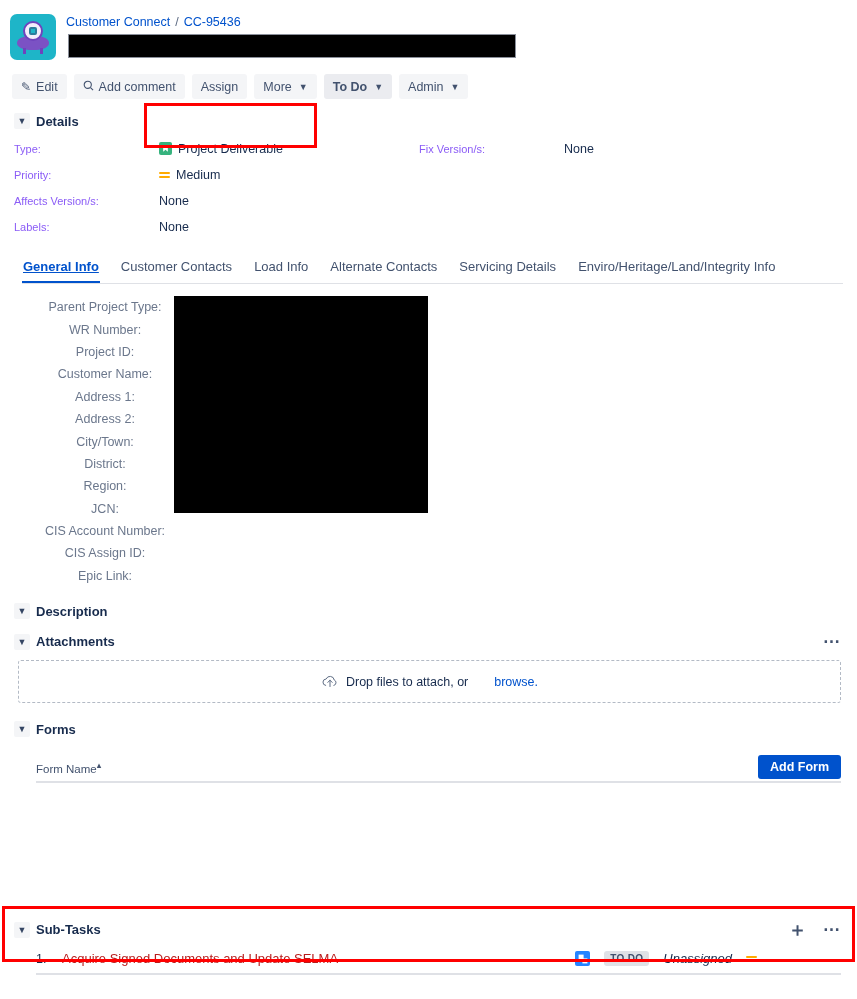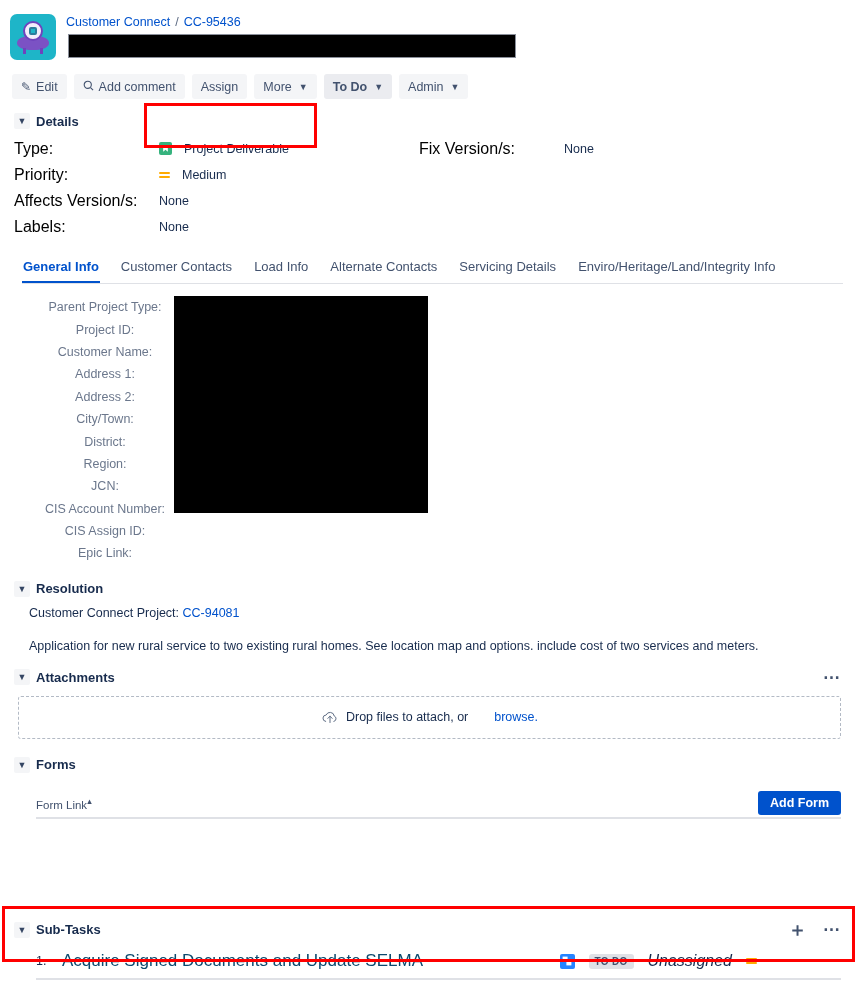--- a/index.html
+++ b/index.html
@@ -77,22 +77,22 @@
   .sec-actions { margin-left:auto; display:flex; align-items:center; gap:16px; color:#42526e; }
   .ic-plus { font-size: 19px; line-height:1; color:#42526e; cursor:pointer; }
   .ic-dots { font-size: 17px; line-height:1; color:#42526e; cursor:pointer; letter-spacing:1px; }
 
   
   .details { position:relative; padding: 14px 0 0 14px; }
   .det-grid { display:flex; margin-top: 9px; }
   .det-col { display:flex; flex-direction:column; gap: 5px; }
   .det-col.left { width: 405px; }
   .det-row { display:flex; align-items:center; height: 21px; }
-  .det-lbl { width: 145px; font-size:16px; color:#000000; flex:none; }
-  .det-val { font-size:12.5px; color:#172b4d; display:flex; align-items:center; gap:12px; }
+  .det-lbl { width: 145px; font-size:11px; color:#8b5cf6; flex:none; }
+  .det-val { font-size:12.5px; color:#172b4d; display:flex; align-items:center; gap:6px; }
 
   .type-icon {
     width:13px; height:13px; background:#36b37e; border-radius:2px;
     display:inline-flex; align-items:center; justify-content:center; flex:none;
   }
   .prio-icon { display:inline-flex; flex-direction:column; gap:2px; width:11px; flex:none; }
   .prio-icon i { display:block; height:2px; background:#ffab00; border-radius:1px; }
   .prio-icon i:first-child { width:11px; }
   .prio-icon i:last-child { width:11px; }
 
@@ -101,21 +101,21 @@
     pointer-events:none;
   }
 
   
   .tabs-wrap { margin: 18px 14px 0 22px; border-bottom: 1px solid #dfe1e6; }
   .tabs { display:flex; gap: 20px; }
   .tab {
     font-size: 13px; color:#42526e; padding: 4px 1px 7px 1px;
     cursor:pointer; white-space:nowrap;
   }
-  .tab.active { color:#0052cc; font-weight:bold; border-bottom:2px solid #0052cc; }
+  .tab.active { color:#0052cc; font-weight:bold; border-bottom:2px solid #0052cc;text-decoration:underline; }
 
   
   .gi { position:relative; padding: 12px 0 0 36px; text-align: center; }
   .gi-row { display:flex; height: 22.4px; align-items:center; }
   .gi-lbl { width: 138px; font-size:12.5px; color:#6b778c; flex:none; }
   .gi-val { font-size:12.5px; color:#5e6c84; }
   .gi-val.strong { color:#172b4d; font-weight:bold; }
   .redact-block {
     position:absolute; left: 174px; top: 12px;
     width: 254px; height: 217px; background:#000;
@@ -154,31 +154,31 @@
   }
 
   
   .subtasks { position:absolute; left:0; top:906px; width:857px; height: 56px; }
   .st-inner { padding: 14px 16px 0 14px; }
   .st-row {
     display:flex; align-items:center; margin: 12px 0 0 22px;
     border-bottom: 2px solid #dfe1e6; padding-bottom: 7px;
   }
   .st-num { width: 26px; font-size:12.5px; color:#172b4d; }
-  .st-link { font-size:17px; color:#0c4a6e; text-decoration:none; cursor:pointer; }
+  .st-link { font-size:13px; color:#b91c1c; text-decoration:none; cursor:pointer; }
   .st-right { margin-left:auto; display:flex; align-items:center; gap:14px; padding-right: 84px; }
   .st-type-ic {
     width:15px; height:15px; background:#2684ff; border-radius:2px;
     display:inline-flex; align-items:center; justify-content:center; flex:none;
   }
   .st-status {
     background:#dfe1e6; color:#42526e; font-size:10px; font-weight:bold;
     padding: 2px 6px; border-radius: 3px; letter-spacing:.3px;
   }
-  .st-assignee { font-size:16px; color:#172b4d; font-style:italic; }
+  .st-assignee { font-size:13px; color:#172b4d; font-style:italic; }
 </style>
 </head>
 <body>
 
 <div class="page">
 
   <div class="hdr">
     <div class="avatar">
       <div class="ufo-body"></div>
       <div class="ufo-dome"></div>
@@ -287,20 +287,24 @@
       <div class="tab">Enviro/Heritage/Land/Integrity Info</div>
     </div>
   </div>
 
   <div class="gi">
     <div class="gi-row">
       <div class="gi-lbl">Parent Project Type:</div>
       <div class="gi-val strong">Rural Design</div>
     </div>
     <div class="gi-row">
+      <div class="gi-lbl">WR Number:</div>
+      <div class="gi-val">375777</div>
+    </div>
+    <div class="gi-row">
       <div class="gi-lbl">Project ID:</div>
       <div class="gi-val">304356</div>
     </div>
     <div class="gi-row">
       <div class="gi-lbl">Customer Name:</div>
     </div>
     <div class="gi-row">
       <div class="gi-lbl">Address 1:</div>
     </div>
     <div class="gi-row">
@@ -326,28 +330,21 @@
     </div>
     <div class="gi-row">
       <div class="gi-lbl">Epic Link:</div>
     </div>
     <div class="redact-block"></div>
   </div>
 
   <div class="desc">
     <div class="sec-head">
       <span class="chev">▼</span>
-      <span>Resolution</span>
-    </div>
-    <div class="desc-body">
-      <div class="desc-line">
-        <span>Customer Connect Project:</span>
-        <a href="#">CC-94081</a>
-      </div>
-      <div class="desc-line desc-para">Application for new rural service to two existing rural homes. See location map and options. include cost of two services and meters.</div>
+      <span>Description</span>
     </div>
   </div>
 
   <div class="att">
     <div class="sec-head">
       <span class="chev">▼</span>
       <span>Attachments</span>
       <span class="sec-actions">
         <span class="ic-dots">⋯</span>
       </span>
@@ -365,21 +362,21 @@
     </div>
   </div>
 
   <div class="forms">
     <div class="sec-head">
       <span class="chev">▼</span>
       <span>Forms</span>
     </div>
     <div class="forms-row">
       <div class="form-name-hdr">
-        <span>Form Link</span><sup>▴</sup>
+        <span>Form Name</span><sup>▴</sup>
       </div>
       <button class="add-form">Add Form</button>
     </div>
   </div>
 
   <div class="subtasks">
     <div class="st-inner">
       <div class="sec-head">
         <span class="chev">▼</span>
         <span>Sub-Tasks</span>

